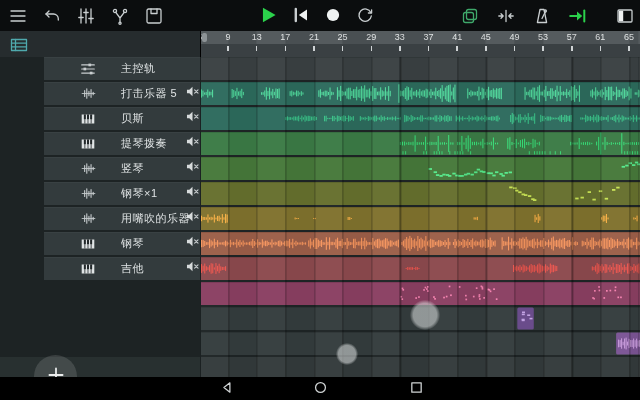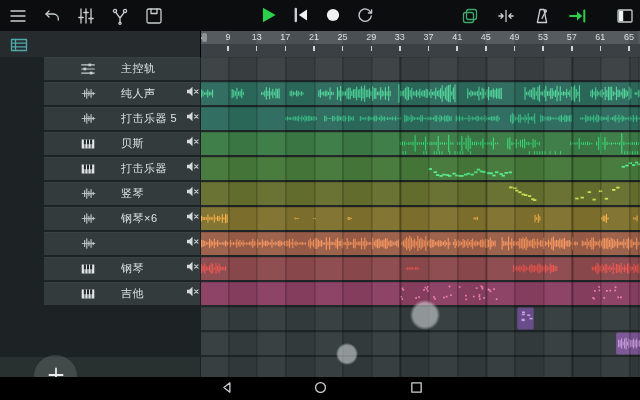--- a/index.html
+++ b/index.html
@@ -252,43 +252,20 @@
           <div class="mdot b"></div>
         </div>
       </div>
       <div class="prow">
         <span class="ticon">
           <svg width="17" height="17" viewBox="0 0 20 20" stroke="#c9ced0" stroke-width="1.3" stroke-linecap="round" stroke-linejoin="round" fill="none">
             <path d="M2.5 10h15" stroke-width="1"></path>
             <path d="M5.5 6.5v7M8 4.5v11M10.5 7.5v5M13 5.5v9M15.5 8.5v3"></path>
           </svg>
         </span>
-        <span class="tname">纯人声</span>
-        <div class="ctl mutebtn">
-          <span><svg width="17" height="17" viewBox="0 0 20 20" stroke="#c9ced0" stroke-width="1.3" stroke-linecap="round" stroke-linejoin="round" fill="none">
-              <path d="M3.5 8v4h2.8L10 15.5v-11L6.3 8z" fill="#d7dbdc" stroke="none"></path>
-              <path d="M12.5 8l4 4M16.5 8l-4 4"></path>
-            </svg></span>
-        </div>
-        <div class="ctl phonesbtn">
-          <span><svg width="17" height="17" viewBox="0 0 20 20" stroke="#c9ced0" stroke-width="1.3" stroke-linecap="round" stroke-linejoin="round" fill="none">
-              <path d="M4 14v-3.2a6 6 0 0 1 12 0V14"></path>
-              <rect x="3" y="11.6" width="2.9" height="4.8" rx="1.3" fill="#d7dbdc" stroke="none"></rect>
-              <rect x="14.1" y="11.6" width="2.9" height="4.8" rx="1.3" fill="#d7dbdc" stroke="none"></rect>
-            </svg></span>
-        </div>
-        <div class="meter"></div>
-      </div>
-      <div class="prow">
-        <span class="ticon">
-          <svg width="17" height="17" viewBox="0 0 20 20" stroke="#c9ced0" stroke-width="1.3" stroke-linecap="round" stroke-linejoin="round" fill="none">
-            <path d="M2.5 10h15" stroke-width="1"></path>
-            <path d="M5.5 6.5v7M8 4.5v11M10.5 7.5v5M13 5.5v9M15.5 8.5v3"></path>
-          </svg>
-        </span>
         <span class="tname">打击乐器 5</span>
         <div class="ctl mutebtn">
           <span><svg width="17" height="17" viewBox="0 0 20 20" stroke="#c9ced0" stroke-width="1.3" stroke-linecap="round" stroke-linejoin="round" fill="none">
               <path d="M3.5 8v4h2.8L10 15.5v-11L6.3 8z" fill="#d7dbdc" stroke="none"></path>
               <path d="M12.5 8l4 4M16.5 8l-4 4"></path>
             </svg></span>
         </div>
         <div class="ctl phonesbtn">
           <span><svg width="17" height="17" viewBox="0 0 20 20" stroke="#c9ced0" stroke-width="1.3" stroke-linecap="round" stroke-linejoin="round" fill="none">
               <path d="M4 14v-3.2a6 6 0 0 1 12 0V14"></path>
@@ -327,21 +304,21 @@
       <div class="prow">
         <span class="ticon">
           <svg width="18" height="18" viewBox="0 0 20 20">
             <rect x="3" y="5" width="14" height="10" fill="#dfe3e4"></rect>
             <path d="M6.5 5v10M10 5v10M13.5 5v10" stroke="#22282a" stroke-width="0.9"></path>
             <rect x="5.4" y="5" width="2.2" height="5.2" fill="#22282a"></rect>
             <rect x="8.9" y="5" width="2.2" height="5.2" fill="#22282a"></rect>
             <rect x="12.4" y="5" width="2.2" height="5.2" fill="#22282a"></rect>
           </svg>
         </span>
-        <span class="tname">打击乐器</span>
+        <span class="tname">提琴拨奏</span>
         <div class="ctl mutebtn">
           <span><svg width="17" height="17" viewBox="0 0 20 20" stroke="#c9ced0" stroke-width="1.3" stroke-linecap="round" stroke-linejoin="round" fill="none">
               <path d="M3.5 8v4h2.8L10 15.5v-11L6.3 8z" fill="#d7dbdc" stroke="none"></path>
               <path d="M12.5 8l4 4M16.5 8l-4 4"></path>
             </svg></span>
         </div>
         <div class="ctl phonesbtn">
           <span><svg width="17" height="17" viewBox="0 0 20 20" stroke="#c9ced0" stroke-width="1.3" stroke-linecap="round" stroke-linejoin="round" fill="none">
               <path d="M4 14v-3.2a6 6 0 0 1 12 0V14"></path>
               <rect x="3" y="11.6" width="2.9" height="4.8" rx="1.3" fill="#d7dbdc" stroke="none"></rect>
@@ -376,21 +353,21 @@
           <div class="mdot b"></div>
         </div>
       </div>
       <div class="prow">
         <span class="ticon">
           <svg width="17" height="17" viewBox="0 0 20 20" stroke="#c9ced0" stroke-width="1.3" stroke-linecap="round" stroke-linejoin="round" fill="none">
             <path d="M2.5 10h15" stroke-width="1"></path>
             <path d="M5.5 6.5v7M8 4.5v11M10.5 7.5v5M13 5.5v9M15.5 8.5v3"></path>
           </svg>
         </span>
-        <span class="tname">钢琴×6</span>
+        <span class="tname">钢琴×1</span>
         <div class="ctl mutebtn">
           <span><svg width="17" height="17" viewBox="0 0 20 20" stroke="#c9ced0" stroke-width="1.3" stroke-linecap="round" stroke-linejoin="round" fill="none">
               <path d="M3.5 8v4h2.8L10 15.5v-11L6.3 8z" fill="#d7dbdc" stroke="none"></path>
               <path d="M12.5 8l4 4M16.5 8l-4 4"></path>
             </svg></span>
         </div>
         <div class="ctl phonesbtn">
           <span><svg width="17" height="17" viewBox="0 0 20 20" stroke="#c9ced0" stroke-width="1.3" stroke-linecap="round" stroke-linejoin="round" fill="none">
               <path d="M4 14v-3.2a6 6 0 0 1 12 0V14"></path>
               <rect x="3" y="11.6" width="2.9" height="4.8" rx="1.3" fill="#d7dbdc" stroke="none"></rect>
@@ -402,20 +379,21 @@
           <div class="mdot b"></div>
         </div>
       </div>
       <div class="prow">
         <span class="ticon">
           <svg width="17" height="17" viewBox="0 0 20 20" stroke="#c9ced0" stroke-width="1.3" stroke-linecap="round" stroke-linejoin="round" fill="none">
             <path d="M2.5 10h15" stroke-width="1"></path>
             <path d="M5.5 6.5v7M8 4.5v11M10.5 7.5v5M13 5.5v9M15.5 8.5v3"></path>
           </svg>
         </span>
+        <span class="tname">用嘴吹的乐器</span>
         <div class="ctl mutebtn">
           <span><svg width="17" height="17" viewBox="0 0 20 20" stroke="#c9ced0" stroke-width="1.3" stroke-linecap="round" stroke-linejoin="round" fill="none">
               <path d="M3.5 8v4h2.8L10 15.5v-11L6.3 8z" fill="#d7dbdc" stroke="none"></path>
               <path d="M12.5 8l4 4M16.5 8l-4 4"></path>
             </svg></span>
         </div>
         <div class="ctl phonesbtn">
           <span><svg width="17" height="17" viewBox="0 0 20 20" stroke="#c9ced0" stroke-width="1.3" stroke-linecap="round" stroke-linejoin="round" fill="none">
               <path d="M4 14v-3.2a6 6 0 0 1 12 0V14"></path>
               <rect x="3" y="11.6" width="2.9" height="4.8" rx="1.3" fill="#d7dbdc" stroke="none"></rect>

